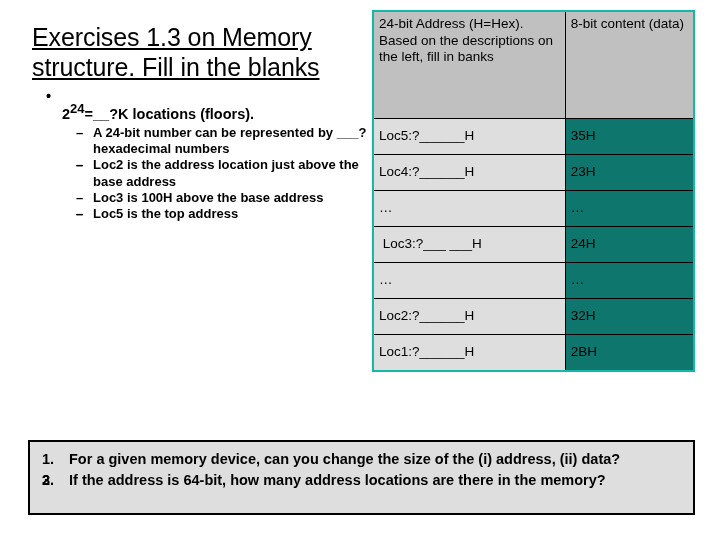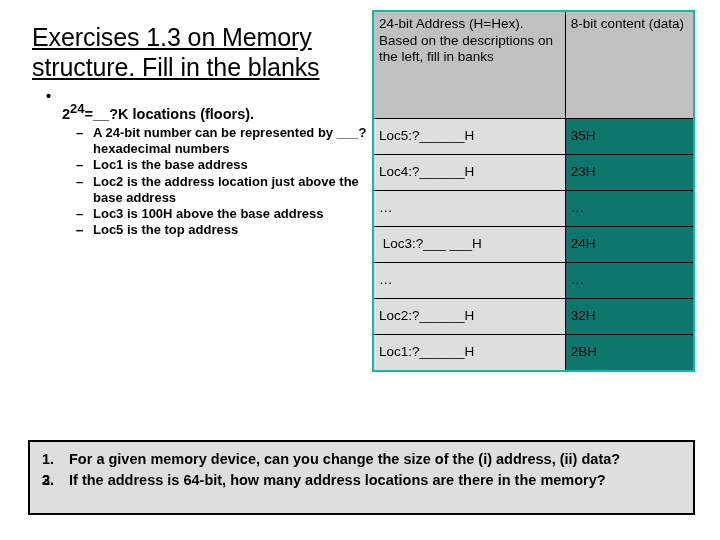--- a/index.html
+++ b/index.html
@@ -167,21 +167,20 @@
       <br>
       <span>2</span><sup class="exp">24</sup><span>=__?K locations (floors).</span>
 
       <ul class="lvl2">
         <li class="b2">
           <span class="bullet-dash">–</span>
           <span>A 24-bit number can be represented by ___? hexadecimal numbers</span>
         </li>
         <li class="b2">
           <span class="bullet-dash">–</span>
-          <span>Loc1 is the base address</span>
         </li>
         <li class="b2">
           <span class="bullet-dash">–</span>
           <span>Loc2 is the address location just above the base address</span>
         </li>
         <li class="b2">
           <span class="bullet-dash">–</span>
           <span>Loc3 is 100H above the base address</span>
         </li>
         <li class="b2">

